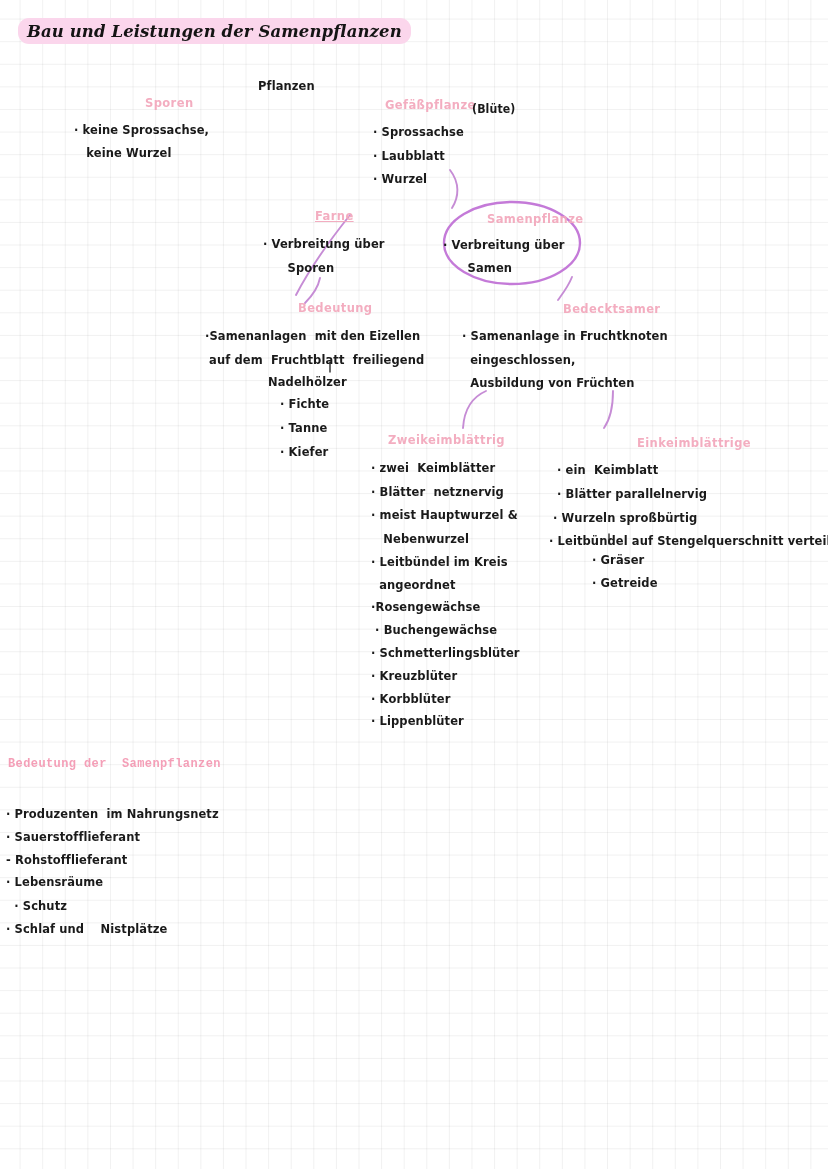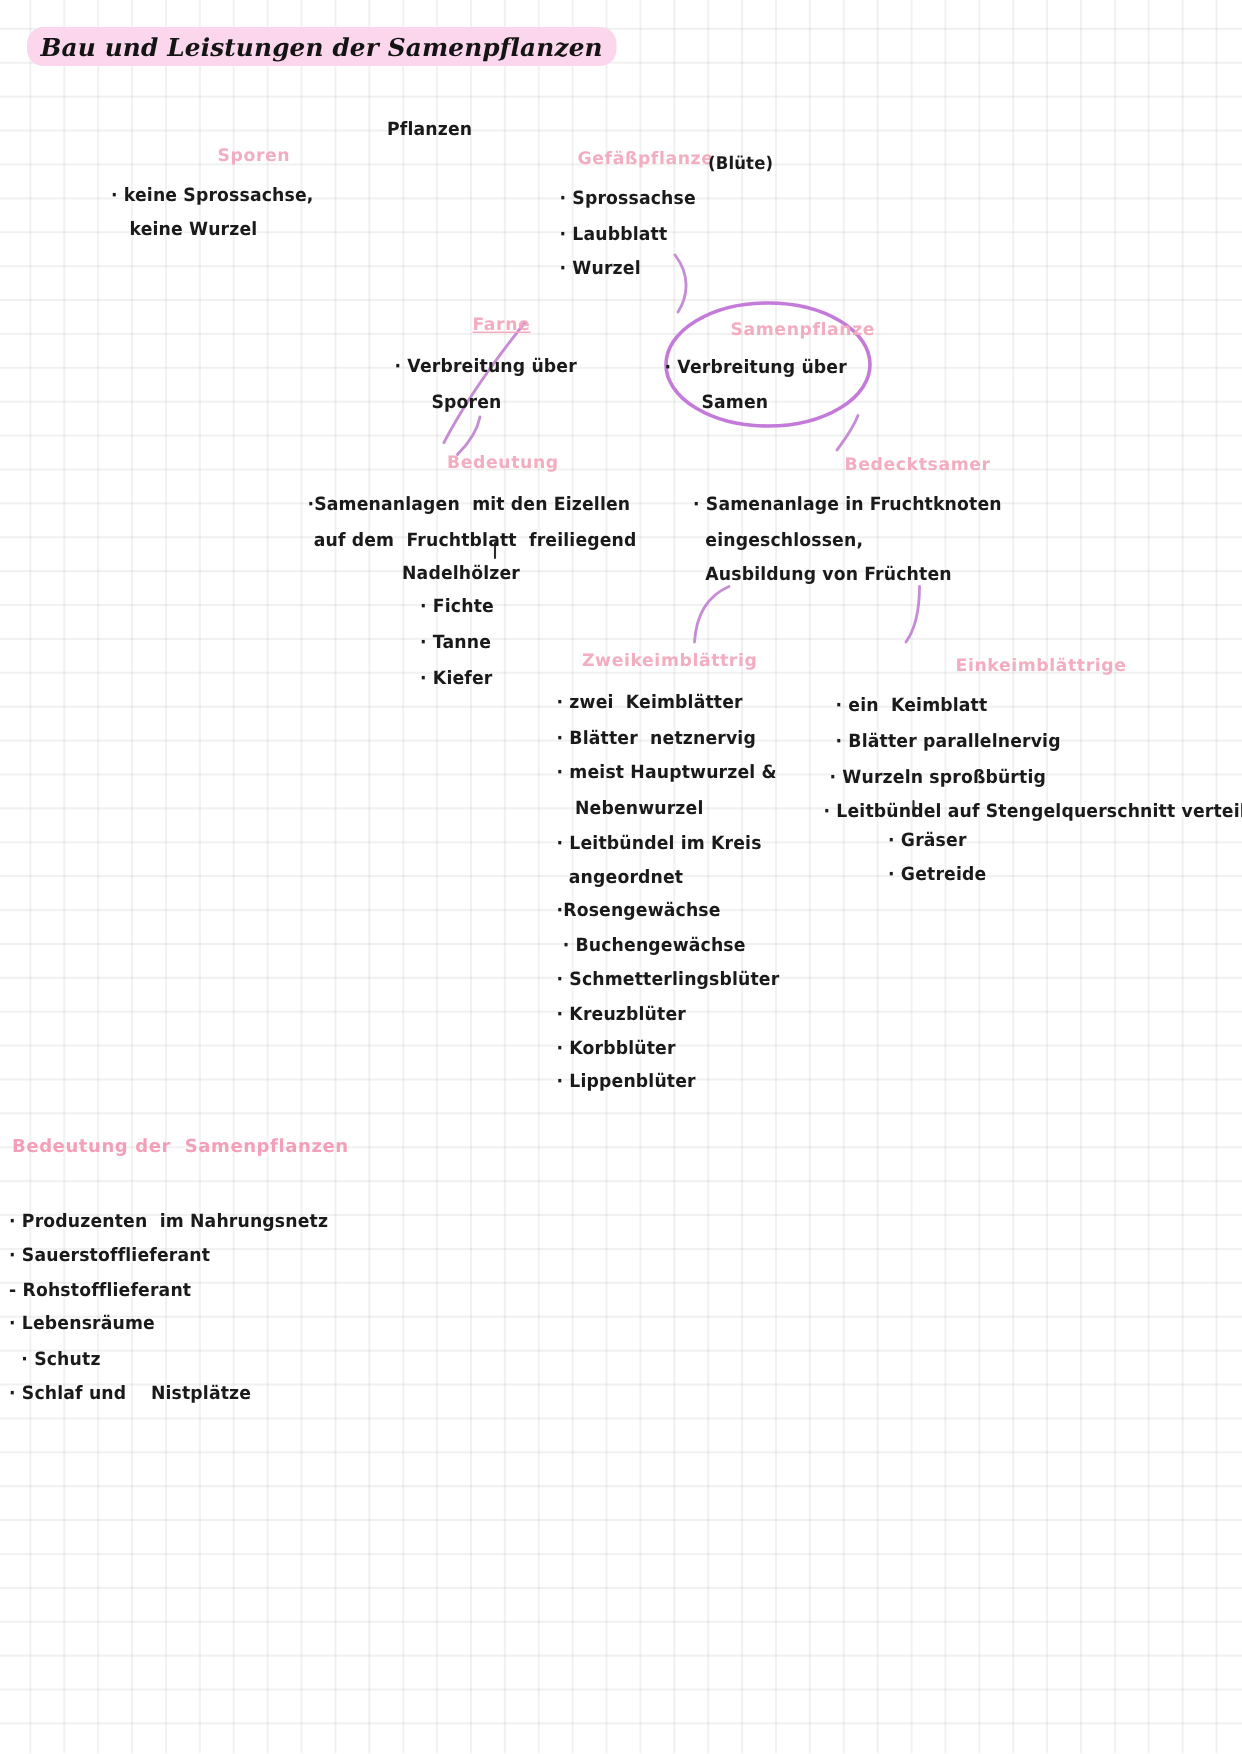--- a/index.html
+++ b/index.html
@@ -36,21 +36,21 @@
     position: absolute;
     white-space: pre;
     font-family: "DejaVu Sans", sans-serif;
     font-weight: 700;
     font-size: 11.5px;
     letter-spacing: 0.4px;
     color: #f3a9bd;
     opacity: 0.95;
     line-height: 16px;
   }
-  .head.strong { color: #f49ab4; }
+  .head.strong { color: #f49ab4; font-family: Liberation Mono, monospace; }
   #title-wrap {
     position: absolute;
     left: 18px;
     top: 18px;
     height: 26px;
     padding: 0 9px;
     background: #fbd6ec;
     border-radius: 11px;
     display: flex;
     align-items: center;

